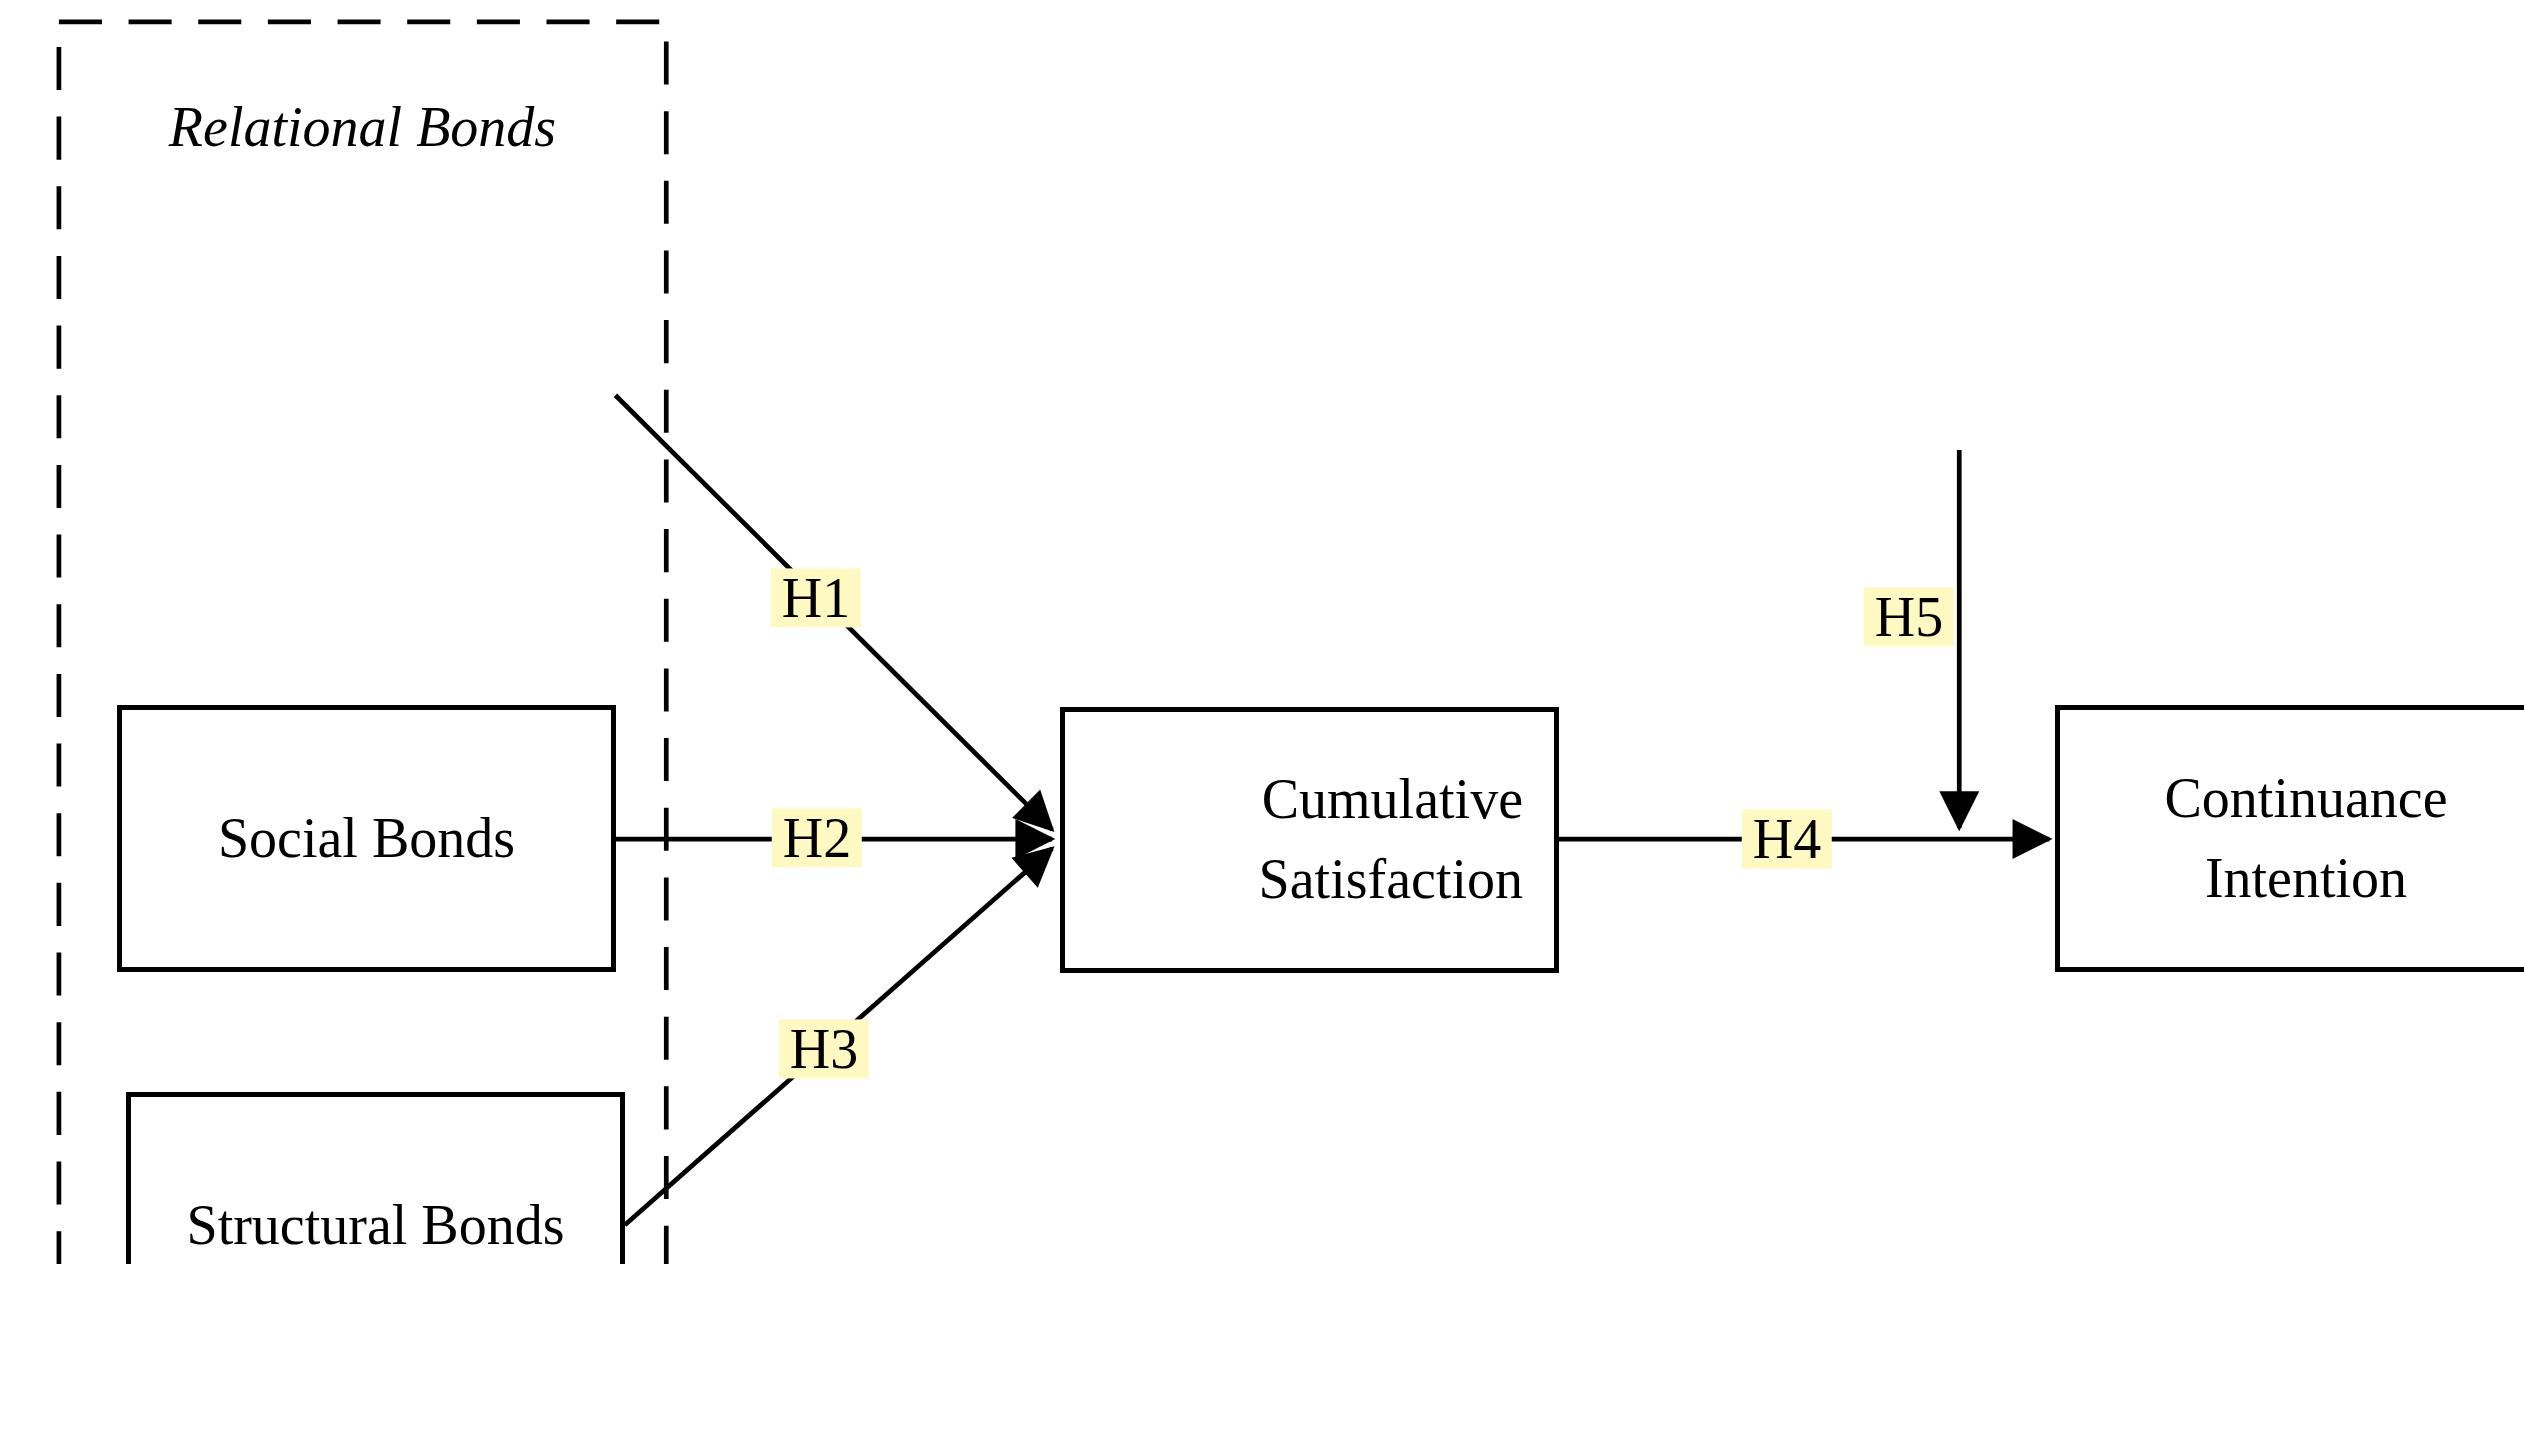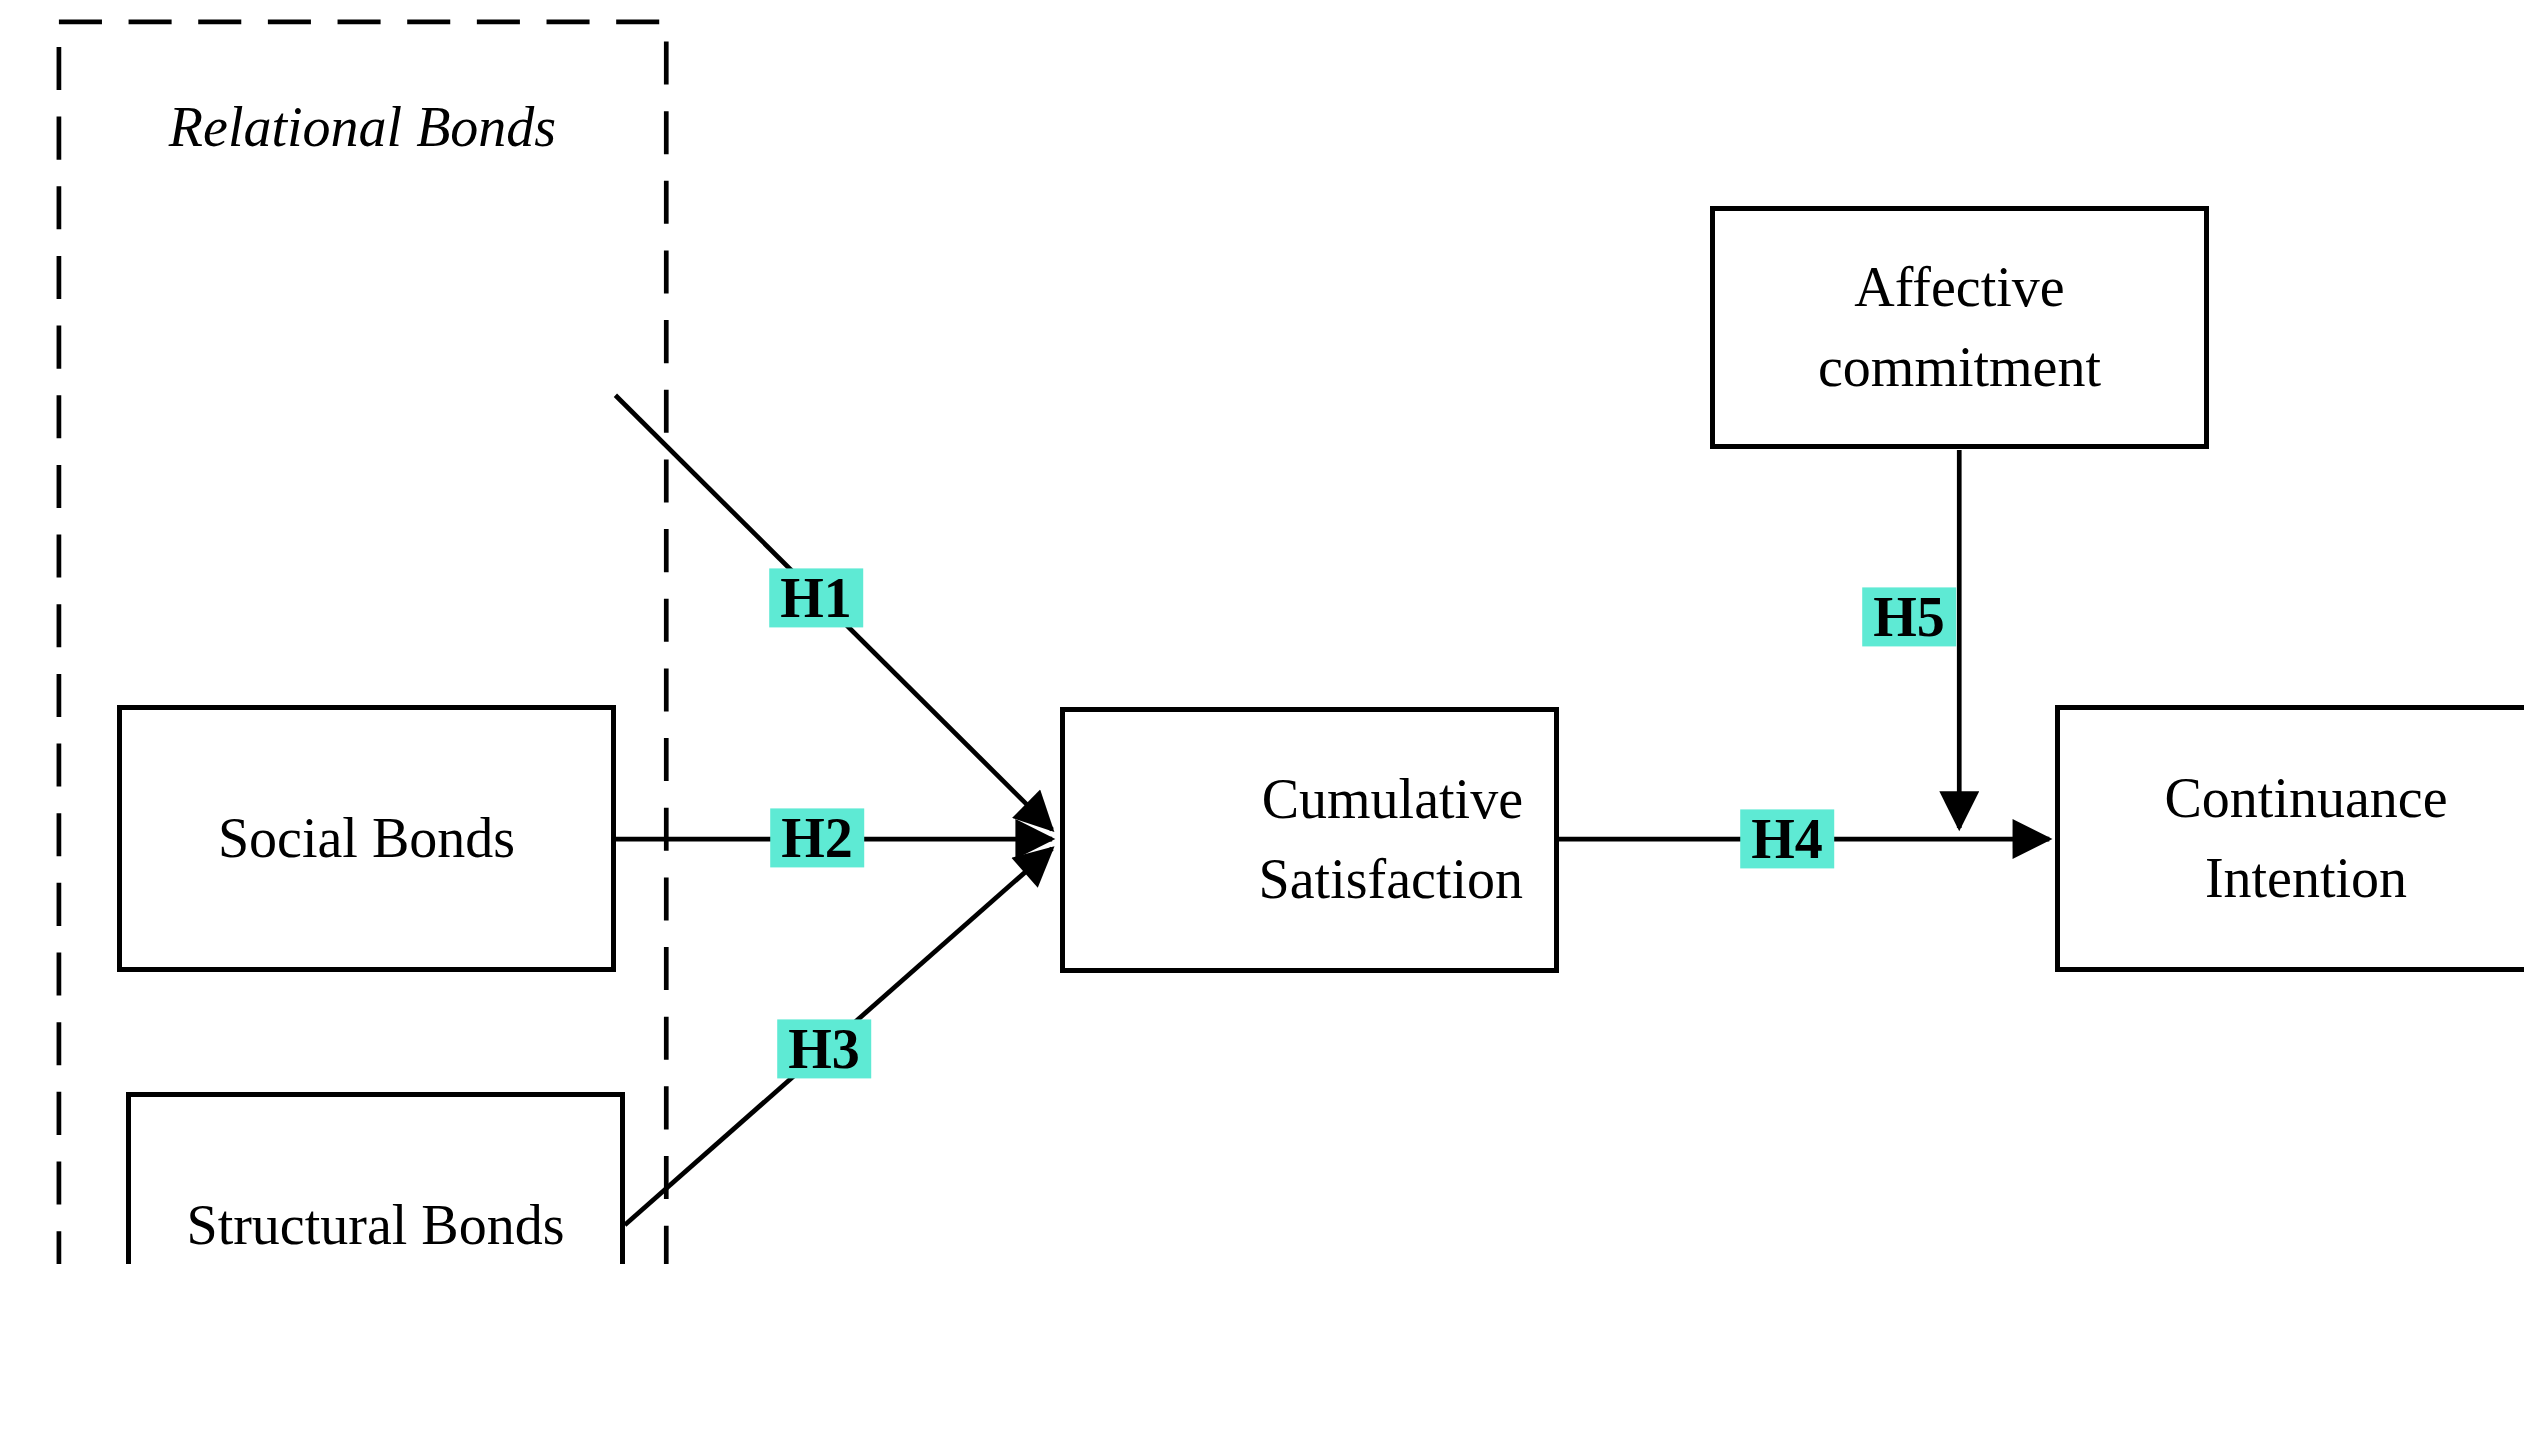--- a/index.html
+++ b/index.html
@@ -49,26 +49,25 @@
     top: 99px;
     width: 607px;
     text-align: center;
     font-size: 56px;
     font-style: italic;
     line-height: 1.0;
   }
   .hlabel {
     position: absolute;
     transform: translate(-50%, -50%);
-    background: #5eead4;
+    background: #fef9c3;
     font-size: 56px;
     line-height: 1.0;
     padding: 1.6px 11px;
     text-align: center;
-    font-weight: bold;
   }
   .hlabel-h1 { left:  772px; top:  598px; }
   .hlabel-h2 { left:  773px; top: 838px; }
   .hlabel-h3 { left:  780px; top: 1049px; }
   .hlabel-h4 { left: 1743px; top: 839px; }
   .hlabel-h5 { left: 1865px; top:  617px; text-align: right; }
   svg line, svg rect { stroke: #000000; }
 </style>
 </head>
 <body>
@@ -99,23 +98,20 @@
   </div>
 
   <div class="node node-structural">
     <span>Structural Bonds</span>
   </div>
 
   <div class="node node-cumulative">
     <span>Cumulative Satisfaction</span>
   </div>
 
-  <div class="node node-affective">
-    <span>Affective commitment</span>
-  </div>
 
   <div class="node node-continuance">
     <span>Continuance Intention</span>
   </div>
 
   <div class="hlabel hlabel-h1">H1</div>
   <div class="hlabel hlabel-h2">H2</div>
   <div class="hlabel hlabel-h3">H3</div>
   <div class="hlabel hlabel-h4">H4</div>
   <div class="hlabel hlabel-h5">H5</div>

